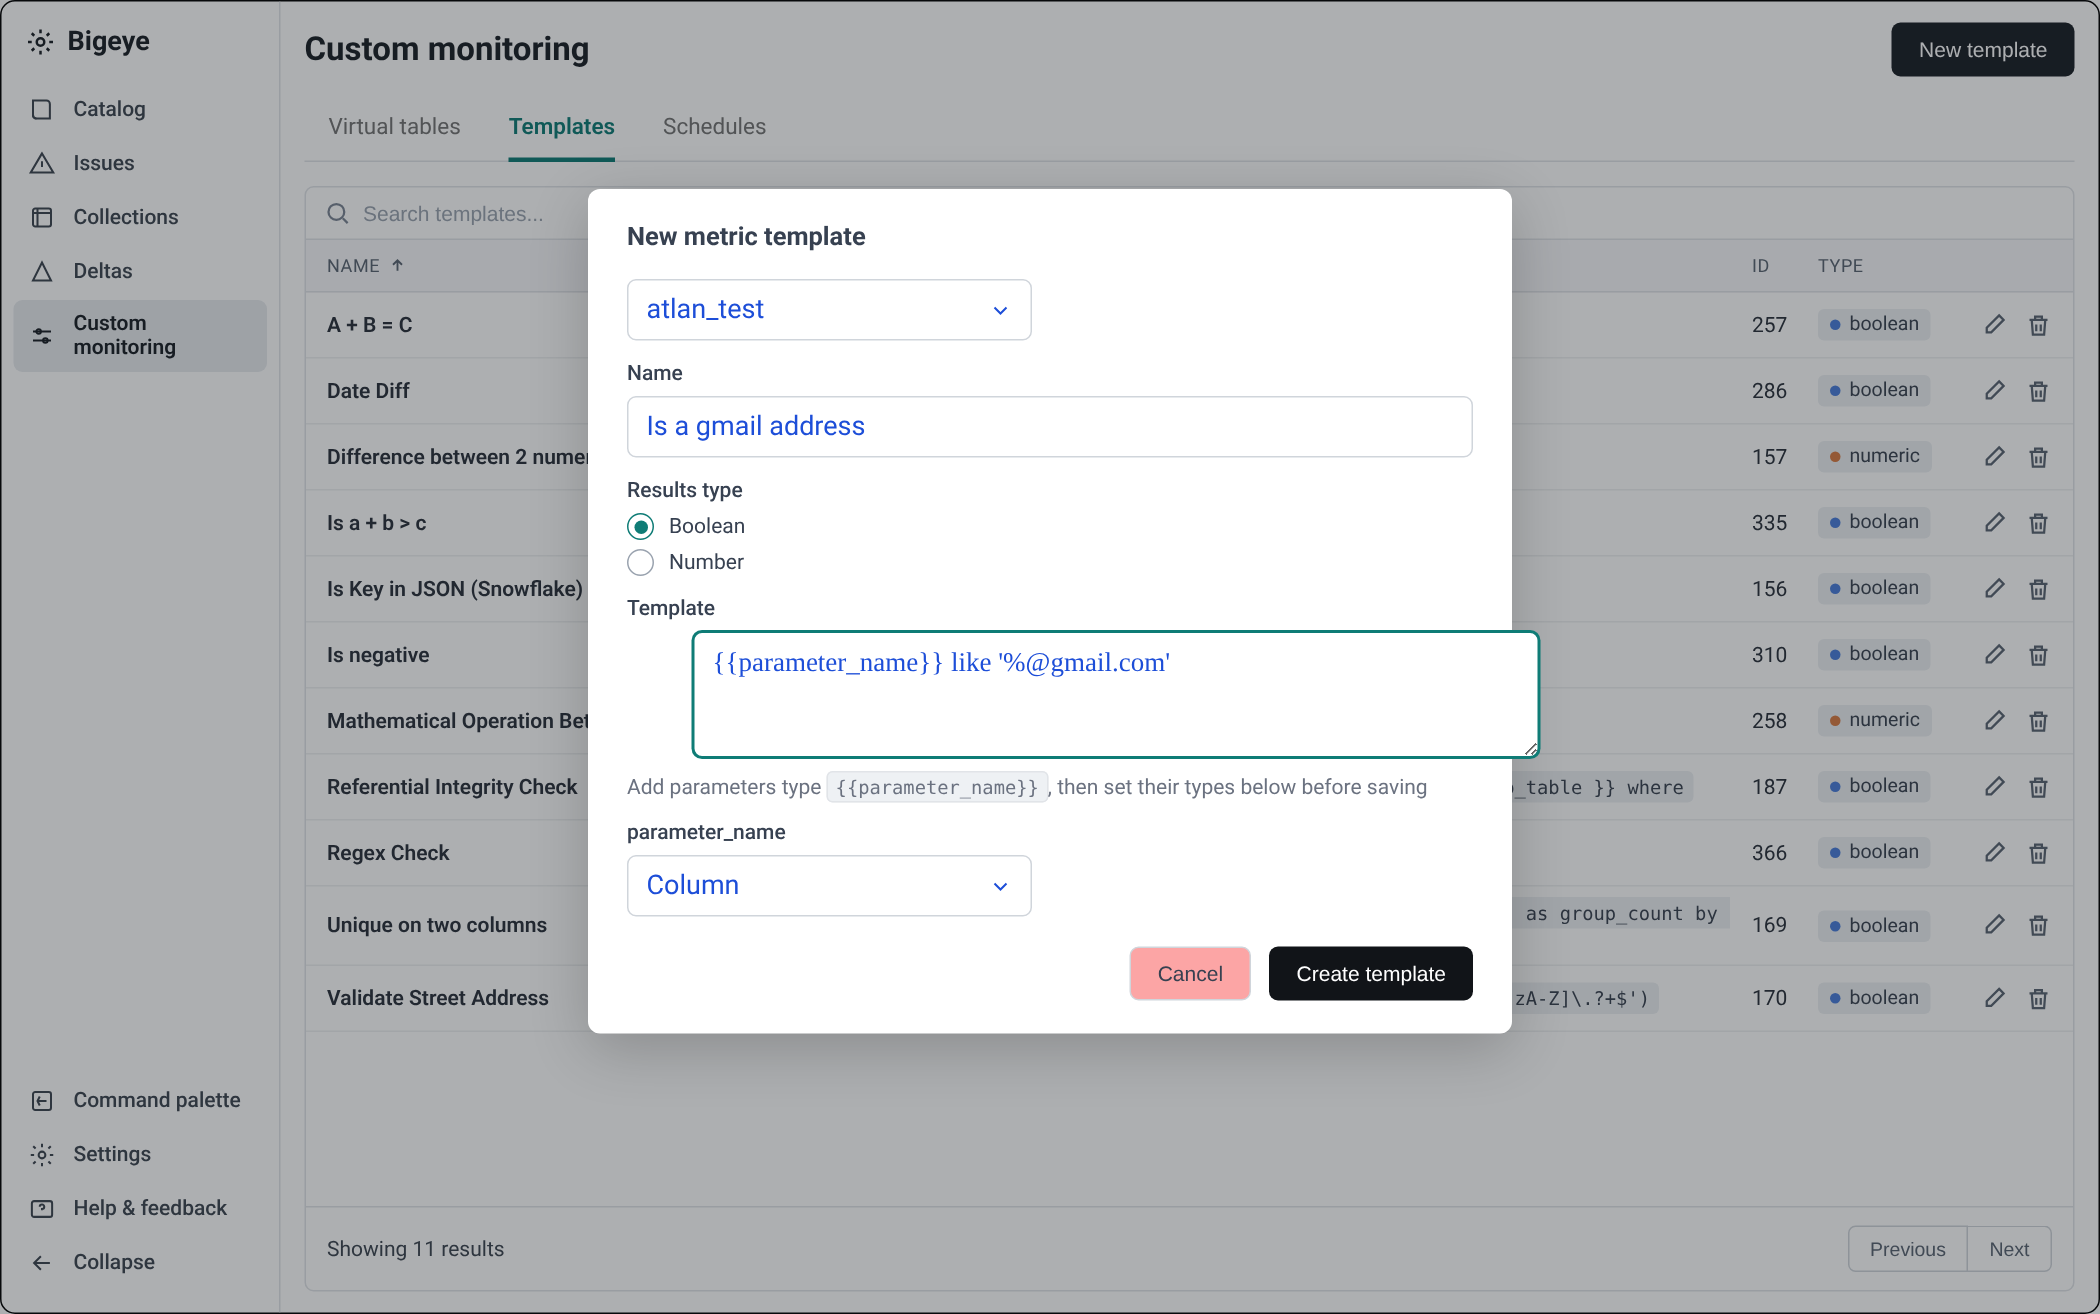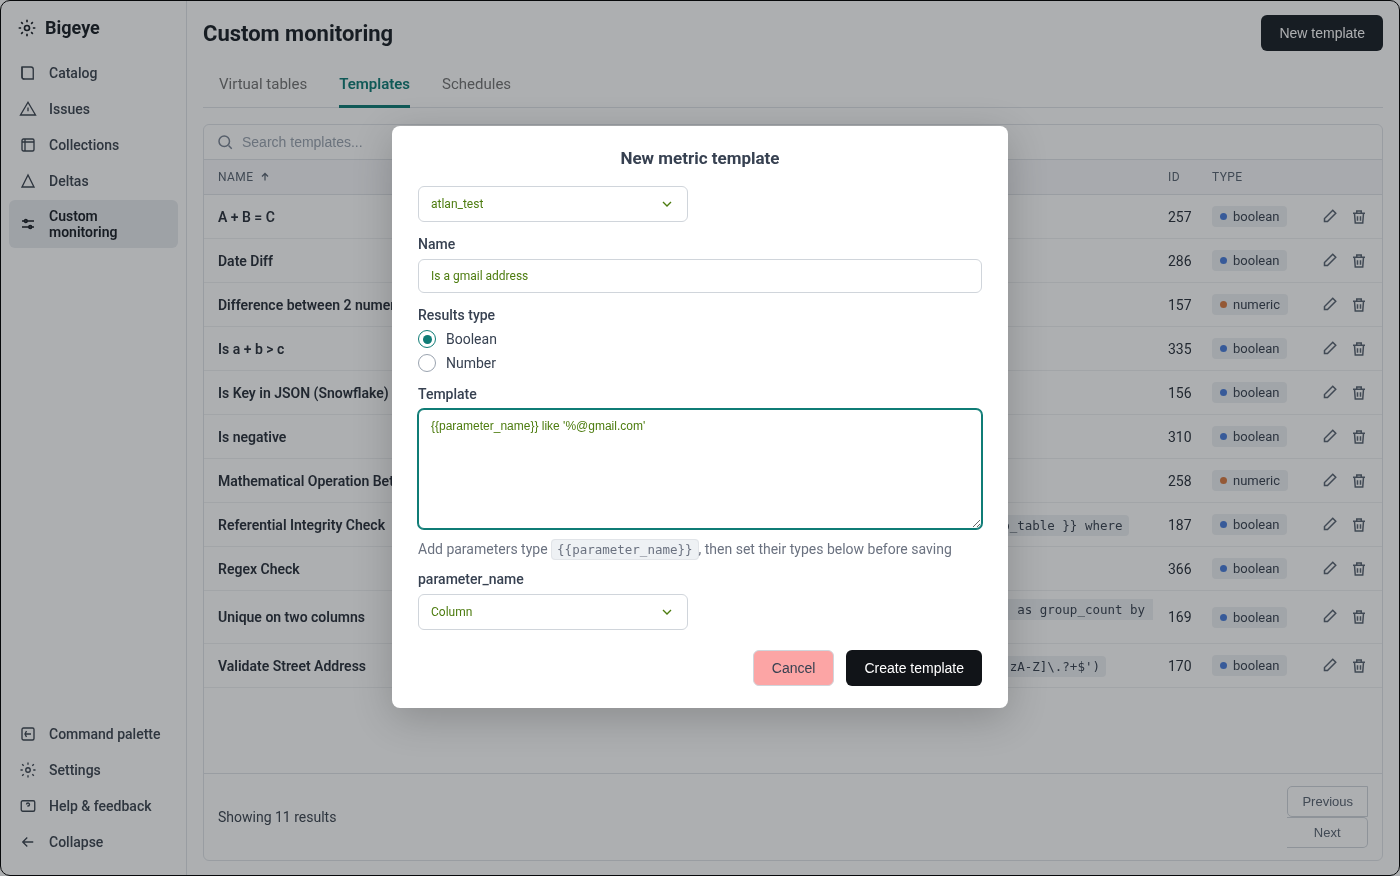--- a/index.html
+++ b/index.html
@@ -178,21 +178,21 @@
   .col-actions svg { width:18px; height:18px; color:#5a6472; cursor:pointer; }
   .pager {
     display: flex;
     align-items: center;
     justify-content: space-between;
     padding: 12px 14px;
     border-top: 1px solid #e1e4e8;
     font-size: 14px;
     color: #3d4550;
   }
-  .pager-btns { display:flex;flex-direction:column; }
+  .pager-btns { display:flex; }
   .pager-btn {
     border:1px solid #d0d5db;
     background:#fff;
     padding:7px 14px;
     font-size:13px;
     color:#5a6472;
     cursor:pointer;
   }
   .pager-btn:first-child { border-radius:5px 0 0 5px; }
   .pager-btn:last-child { border-radius:0 5px 5px 0; border-left:none; }
@@ -212,54 +212,54 @@
     background: #fff;
     border-radius: 8px;
     padding: 22px 26px 22px;
     box-shadow: 0 10px 40px rgba(0,0,0,.2);
   }
   .modal h2 {
     font-size: 17px;
     font-weight: 700;
     color: #374151;
     margin-bottom: 18px;
-    text-align: center;
   }
   .field { margin-bottom: 14px; }
   .field-label {
     font-size: 14px;
     font-weight: 500;
     color: #374151;
     display: block;
     margin-bottom: 7px;
   }
   .select, .text-input, .textarea {
     width: 100%;
     border: 1px solid #d0d5db;
     border-radius: 6px;
     padding: 9px 12px;
-    font-size: 12px;
-    color: #4d7c0f;
+    font-size: 18px;
+    color: #1d4ed8;
     font-family: inherit;
     outline: none;
   }
   .select {
     width: 270px;
     display:flex;
     justify-content:space-between;
     align-items:center;
     cursor:pointer;
     background:#fff;
   }
   .textarea {
-    height: 120px;
+    height: 84px;
     resize: both;
-    font-family: Liberation Sans, sans-serif;
+    font-family: Liberation Serif, serif;
     border-color: #0f7c76;
     box-shadow: 0 0 0 1px #0f7c76;
+    margin-left: 44px;
   }
   .radio-row { display:flex; align-items:center; gap:10px; margin-bottom:6px; font-size:14px; color:#374151; cursor:pointer;}
   .radio {
     width:18px; height:18px; border:1.5px solid #9aa3af; border-radius:50%;
     display:flex; align-items:center; justify-content:center;
   }
   .radio.checked { border-color:#0f7c76; }
   .radio.checked::after { content:''; width:9px; height:9px; border-radius:50%; background:#0f7c76; }
   .hint { font-size:14px; color:#6b7280; margin-top:8px; }
   .hint code {

